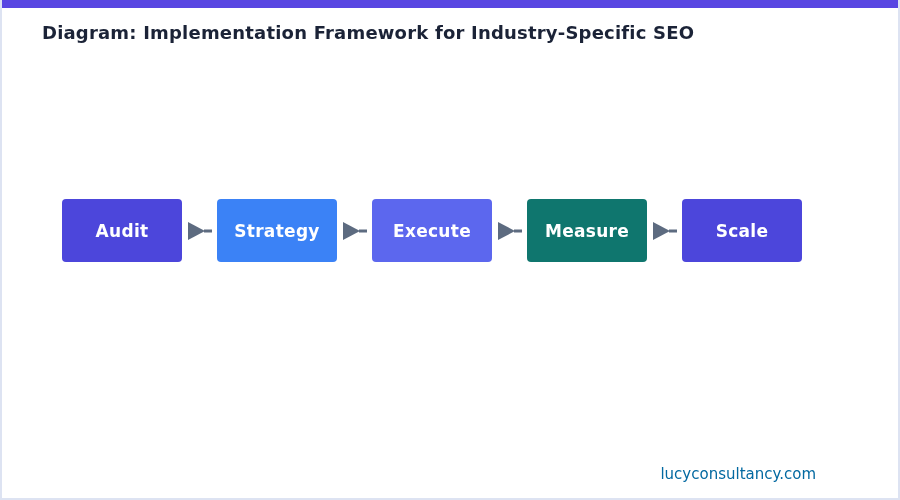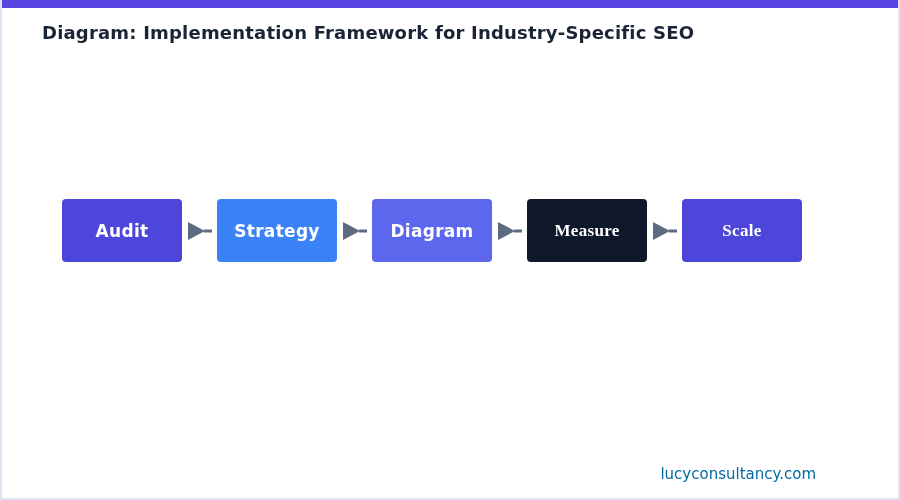--- a/index.html
+++ b/index.html
@@ -98,40 +98,40 @@
   </div>
 
   <div class="flow-arrow">
     <svg width="28" height="22" viewBox="0 0 28 22" style="fill: rgb(93, 107, 128);">
       <polygon points="2,2 2,20 19,11"></polygon>
       <rect x="18" y="9.5" width="8" height="3"></rect>
     </svg>
   </div>
 
   <div class="step-box" style="background: rgb(92, 103, 238);">
-    <span class="step-label">Diagram</span>
+    <span class="step-label">Execute</span>
   </div>
 
   <div class="flow-arrow">
     <svg width="28" height="22" viewBox="0 0 28 22" style="fill: rgb(93, 107, 128);">
       <polygon points="2,2 2,20 19,11"></polygon>
       <rect x="18" y="9.5" width="8" height="3"></rect>
     </svg>
   </div>
 
-  <div class="step-box" style="background: #0f172a; font-family: Liberation Serif, serif;">
+  <div class="step-box" style="background: #0f766e;">
     <span class="step-label">Measure</span>
   </div>
 
   <div class="flow-arrow">
     <svg width="28" height="22" viewBox="0 0 28 22" style="fill: rgb(93, 107, 128);">
       <polygon points="2,2 2,20 19,11"></polygon>
       <rect x="18" y="9.5" width="8" height="3"></rect>
     </svg>
   </div>
 
-  <div class="step-box" style="background: rgb(76, 70, 219); font-family: Liberation Serif, serif;">
+  <div class="step-box" style="background: rgb(76, 70, 219);">
     <span class="step-label">Scale</span>
   </div>
 </div>
 
   <div class="footer-text">lucyconsultancy.com</div>
 </div>
 
 </body></html>

